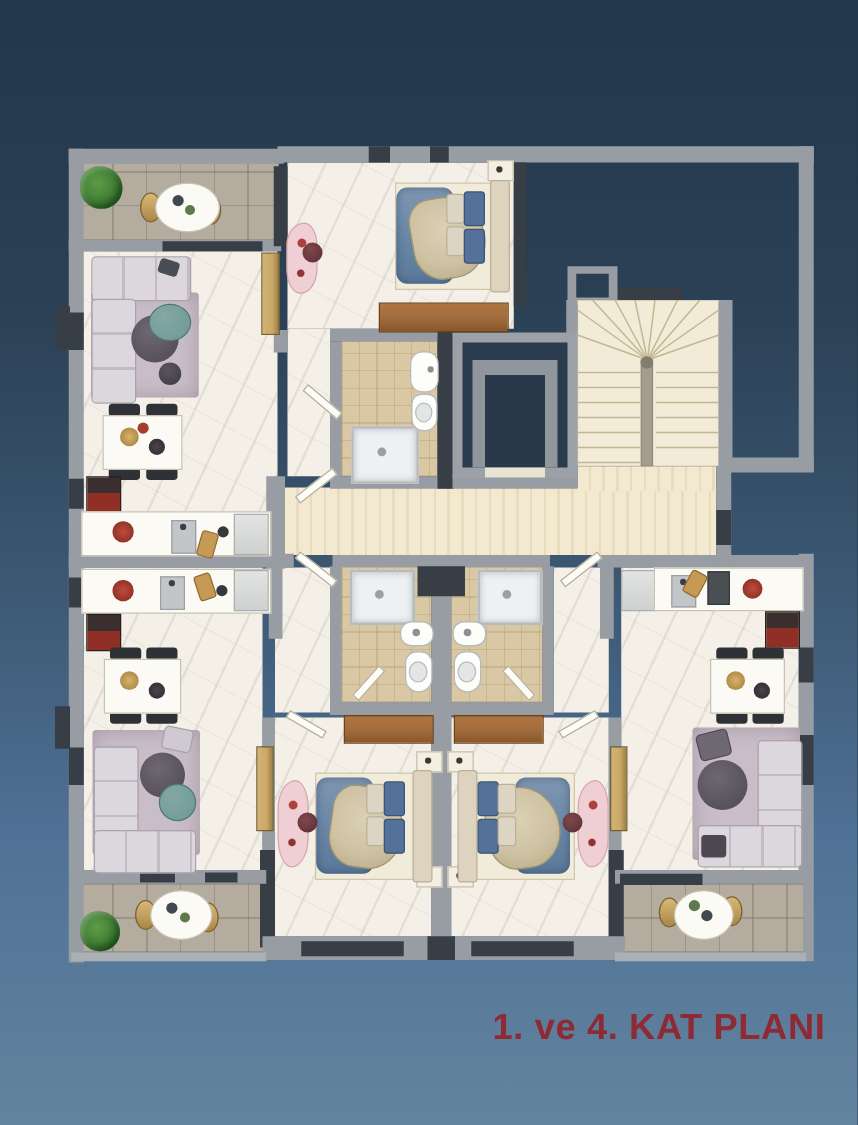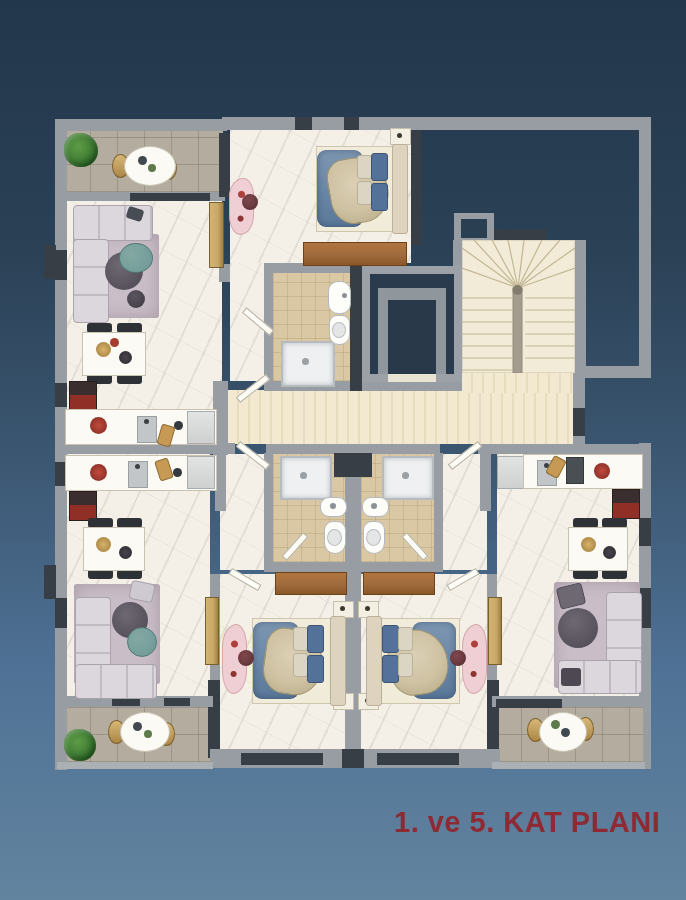--- a/index.html
+++ b/index.html
@@ -338,15 +338,15 @@
   <div class="abs pink" style="left:462px;top:624px;width:23px;height:68px"></div>
   <div class="abs stool" style="left:450px;top:650px;width:16px;height:16px"></div>
   <div class="abs gold" style="left:488px;top:597px;width:12px;height:66px"></div>
 
   <div class="abs chairG" style="left:527px;top:718px;width:15px;height:22px"></div>
   <div class="abs chairG" style="left:577px;top:717px;width:15px;height:22px"></div>
   <div class="abs white round" style="left:539px;top:712px;width:46px;height:38px"></div>
   <div class="abs dot" style="left:551px;top:720px;width:9px;height:9px;background:#5d7a4a"></div>
   <div class="abs dot" style="left:561px;top:728px;width:9px;height:9px;background:#41484f"></div>
 
-  <div class="abs title" style="left:394px;top:806px;width:260px;height:36px">1. ve 5. KAT PLANI</div>
+  <div class="abs title" style="left:394px;top:806px;width:260px;height:36px">1. ve 4. KAT PLANI</div>
 
 </div>
 
 </body></html>

